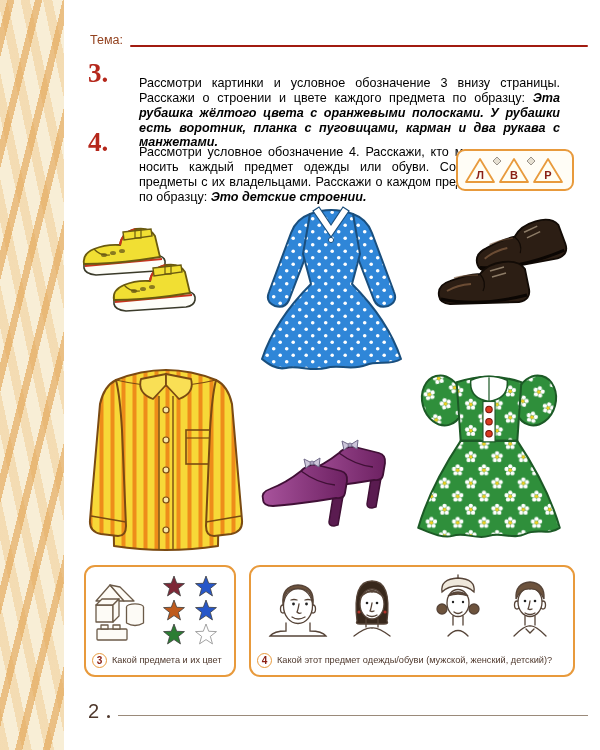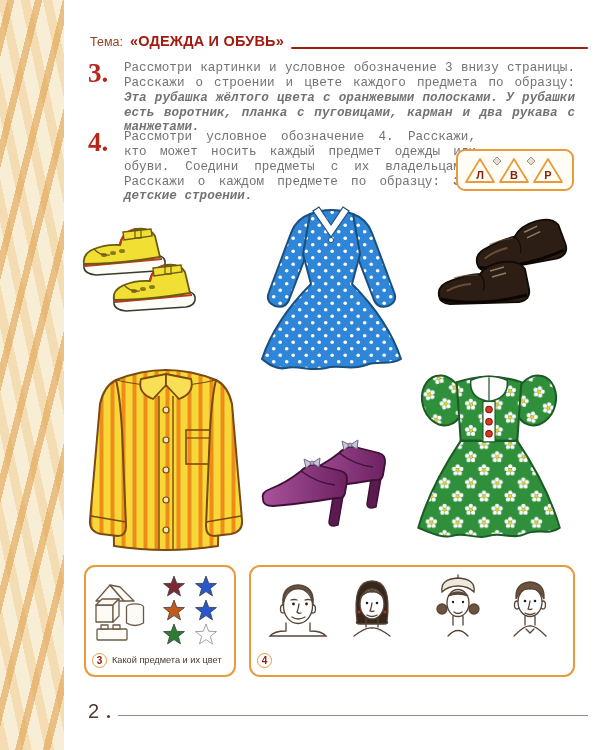--- a/index.html
+++ b/index.html
@@ -20,21 +20,21 @@
   .hdr{position:absolute;left:26px;top:33px;right:12px;display:flex;align-items:flex-end;gap:7px;}
   .theme-label{font-size:12.5px;color:#93421f;white-space:nowrap;}
   .theme-title{font-size:14.5px;font-weight:bold;color:#a11b10;letter-spacing:.2px;white-space:nowrap;}
   .hdr-rule{flex:1;height:2.5px;background:#a11b10;border-radius:2px;}
 
   
   .task{position:absolute;display:flex;gap:9px;}
   .t3{left:24px;top:60px;width:488px;}
   .t4{left:24px;top:129px;width:488px;}
   .tnum{font-family:"Liberation Serif",serif;font-size:27px;font-weight:bold;color:#b5271b;line-height:1.02;width:26px;flex:none;}
-  .ttext{margin:1px;font-size:12.6px;line-height:1.18;color:#737373;text-align:justify;font-family:Liberation Mono, monospace;}
+  .ttext{margin:16px;font-size:12.6px;line-height:1.18;color:#000000;text-align:justify;}
   .ttext em{font-style:italic;font-weight:bold;}
   .t4 .ttext{width:352px;}
   .t4{position:absolute;}
   .lvr{position:absolute;right:2px;top:20px;width:118px;height:42px;border:2.5px solid #e89a3c;border-radius:9px;background:#fffdf6;display:flex;align-items:center;justify-content:center;}
 
   
   .ill{position:absolute;}
   .ill-sandals{left:14px;top:222px;width:122px;height:95px;}
   .ill-bluedress{left:174px;top:196px;width:187px;height:178px;}
   .ill-shoes{left:368px;top:218px;width:143px;height:95px;}
@@ -58,21 +58,20 @@
 </head>
 <body>
 
 <div class="page">
   <div class="deco"></div>
 
   <div class="content">
 
     <div class="hdr">
       <span class="theme-label">Тема:</span>
-      <span class="theme-title">«ОДЕЖДА И ОБУВЬ»</span>
       <span class="hdr-rule"></span>
     </div>
 
     <div class="task t3">
       <div class="tnum">3.</div>
       <p class="ttext"><span>Рассмотри картинки и условное обозначение 3 внизу страницы. Расскажи о строении и цвете каждого предмета по образцу: </span><em>Эта рубашка жёлтого цвета с оранжевыми полосками. У рубашки есть воротник, планка с пуговицами, карман и два рукава с манжетами.</em></p>
     </div>
 
     <div class="task t4">
       <div class="tnum">4.</div>
@@ -336,20 +335,21 @@
             <circle cx="273" cy="28" r="1.3" fill="#222" stroke="none"></circle>
           <path d="M268,28 Q267,34 266,36 Q268,37 270,36"></path>
           <path d="M263,40 Q268,43 273,40"></path>
           <path d="M263,43 L263,52 M273,43 L273,52"></path>
           <path d="M252,63 Q263,52 268,53 Q273,52 284,63" fill="#fff"></path>
           <path d="M264,56 L268,60 L272,56"></path>
         </g>
       </svg>
       <div class="lcap">
         <span class="lnum">4</span>
+        <span>Какой этот предмет одежды/обуви (мужской, женский, детский)?</span>
       </div>
     </div>
 
     <div class="footer">
       <span class="pnum">2</span>
       <span class="pdot"></span>
       <span class="f-rule"></span>
     </div>
 
   </div>

